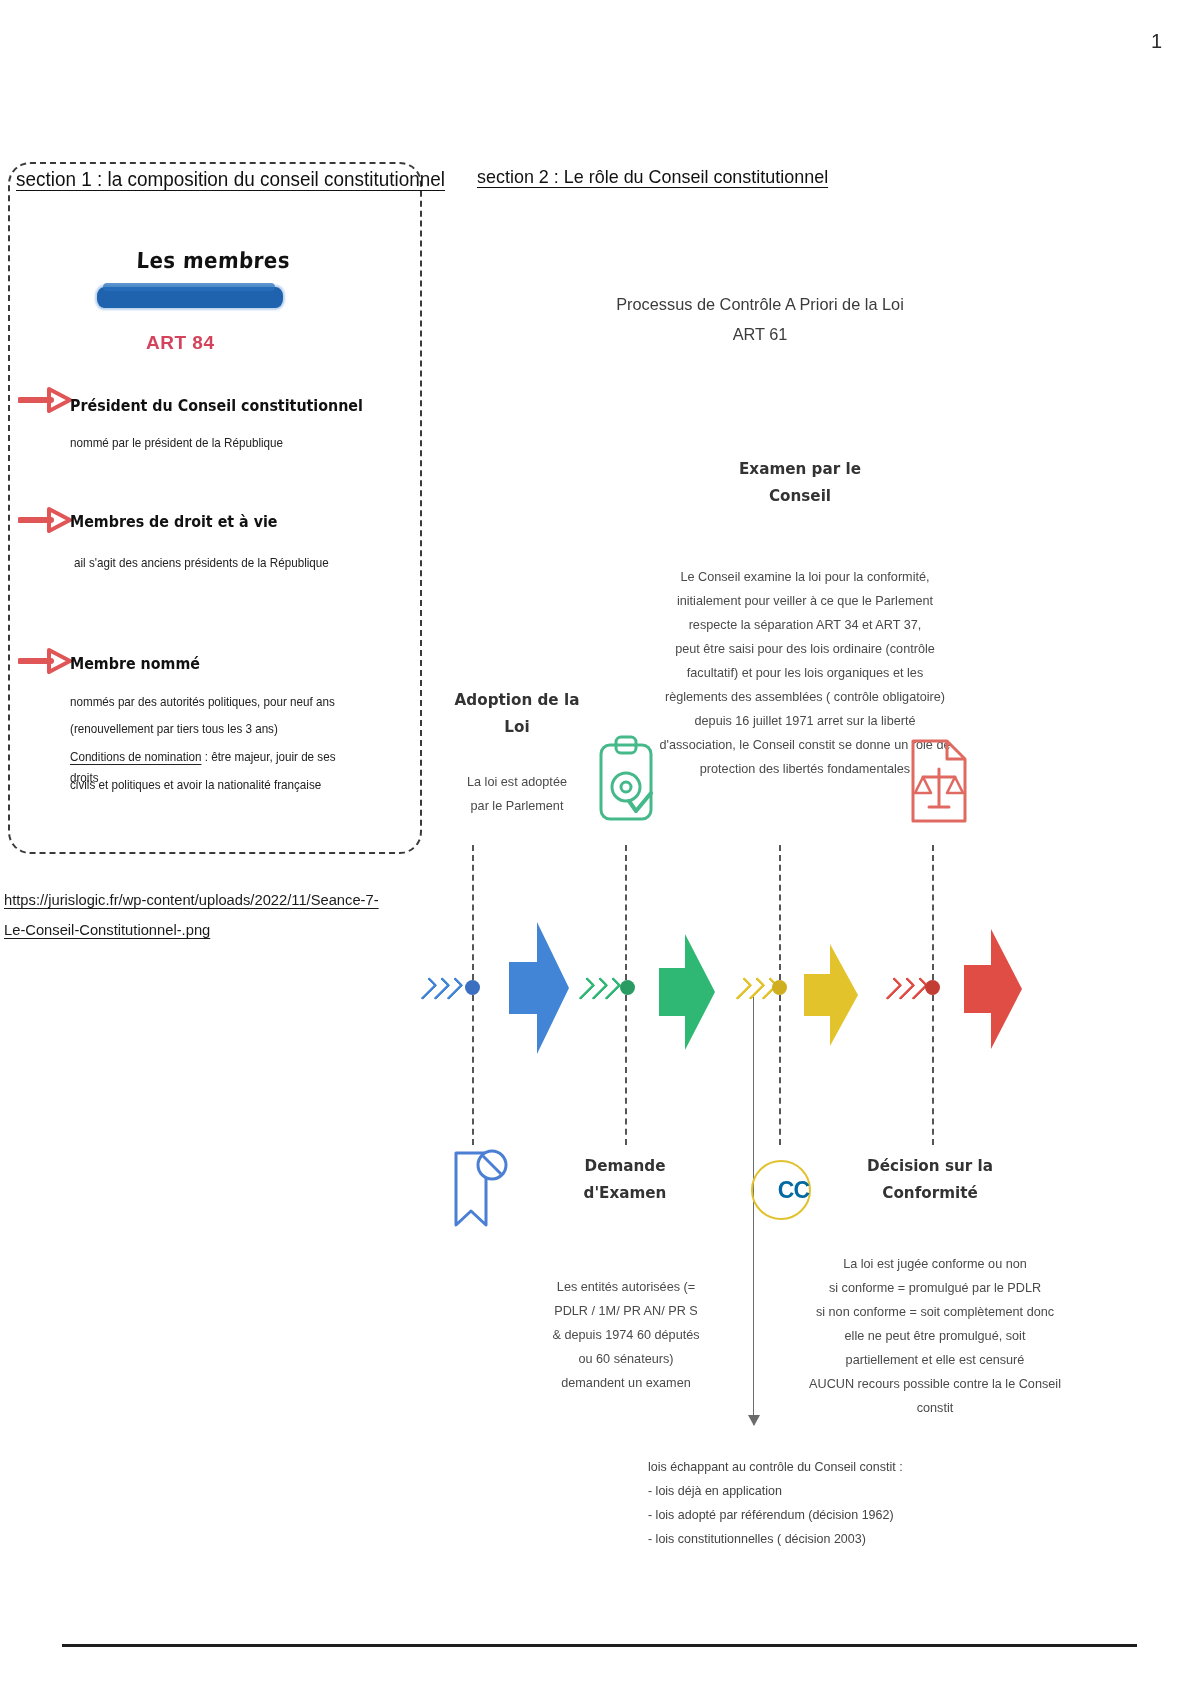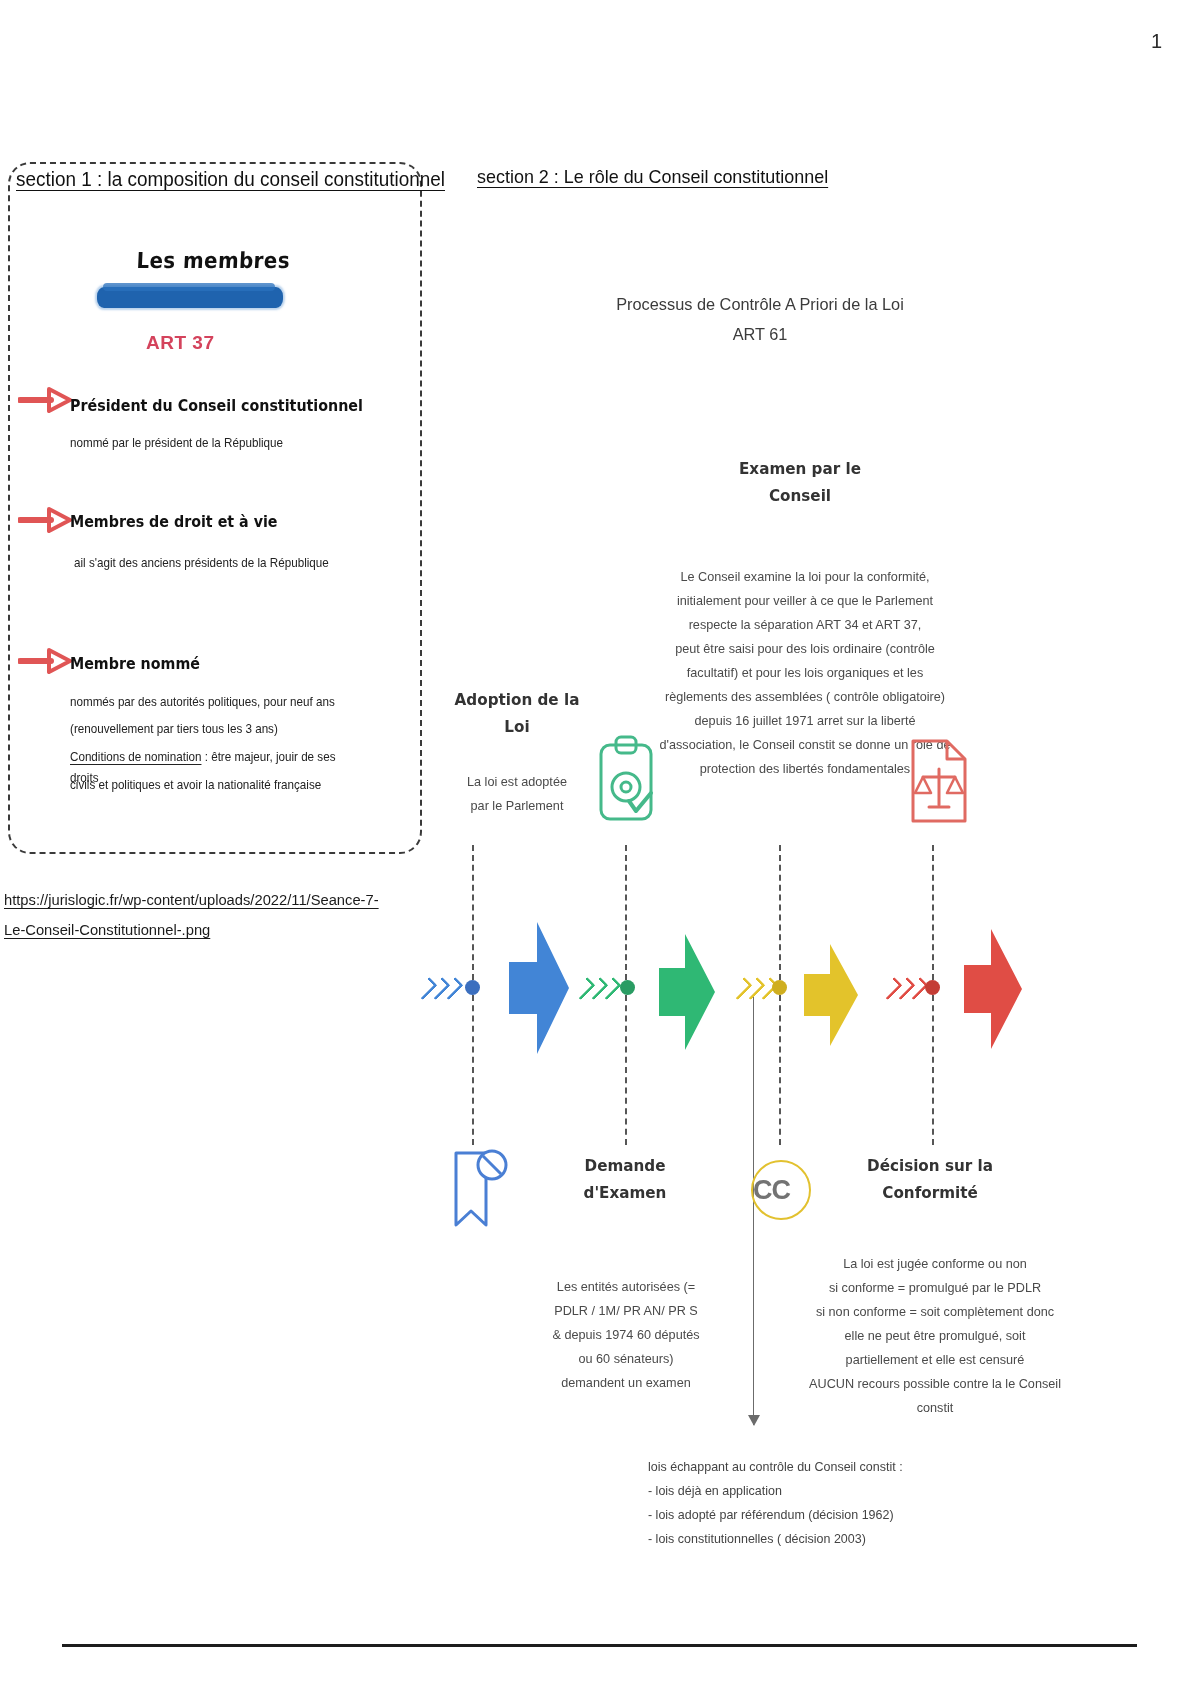--- a/index.html
+++ b/index.html
@@ -152,22 +152,22 @@
   .dot{
     position:absolute;width:15px;height:15px;border-radius:50%;
   }
   .big-arrow{position:absolute;}
 
   
   .icon-box{position:absolute;}
 
   .cc-circle{
     position:absolute;width:56px;height:56px;border-radius:50%;
-    border:2.5px solid #e2c12f;display:flex;align-items:center;justify-content:flex-start;
-    color:#737373;font-size:27px;font-weight:bold;letter-spacing:-1px;
+    border:2.5px solid #e2c12f;display:flex;align-items:center;justify-content:flex-end;
+    color:#0369a1;font-size:23px;font-weight:bold;letter-spacing:-1px;
   }
 
   .bottom-note{
     position:absolute;font-size:13px;color:#444;line-height:24px;
     transform:scaleX(.96);transform-origin:left top;
   }
 
   .footer-rule{
     position:absolute;left:62px;top:1644px;width:1075px;height:3px;background:#1d1d1d;
   }
@@ -178,21 +178,21 @@
 <div class="page">
 
   <div class="page-num">1</div>
 
 
   <div class="left-box"></div>
   <div class="sec1-title">section 1 : la composition du conseil constitutionnel</div>
 
   <div class="les-membres">Les membres</div>
   <div class="blue-stroke"></div>
-  <div class="art56">ART 37</div>
+  <div class="art56">ART 84</div>
 
   <div class="r-arrow" style="left:18px;top:387px;">
     <svg width="54" height="26" viewBox="0 0 54 26">
       <path d="M2 13 H33" stroke="#e05555" stroke-width="6" stroke-linecap="round" fill="none"></path>
       <path d="M31 2 L52 13 L31 24 Z" fill="none" stroke="#e05555" stroke-width="4" stroke-linejoin="round"></path>
     </svg>
   </div>
   <div class="b-head" style="left:70px;top:397px;">Président du Conseil constitutionnel</div>
   <div class="b-sub" style="left:70px;top:433px;">nommé par le président de la République</div>
 

